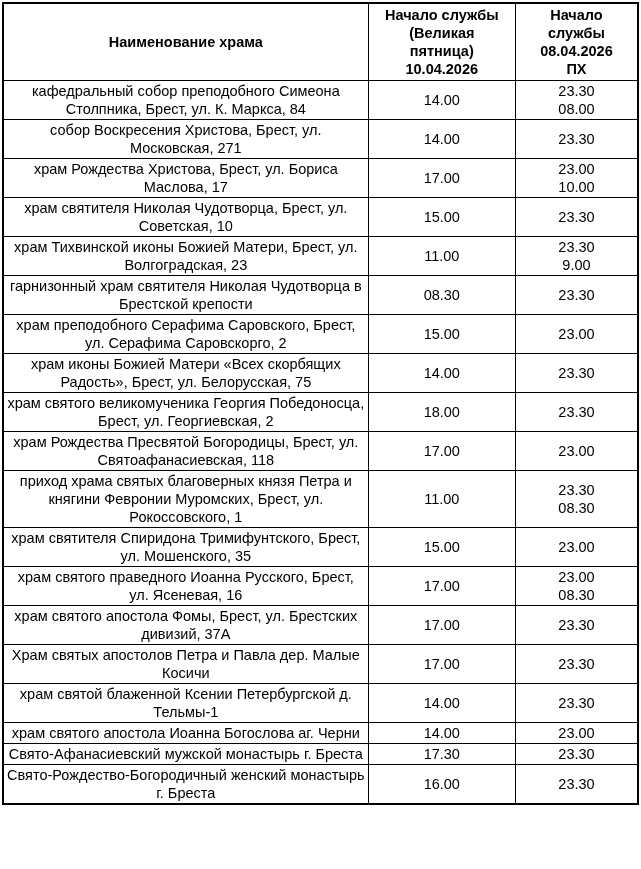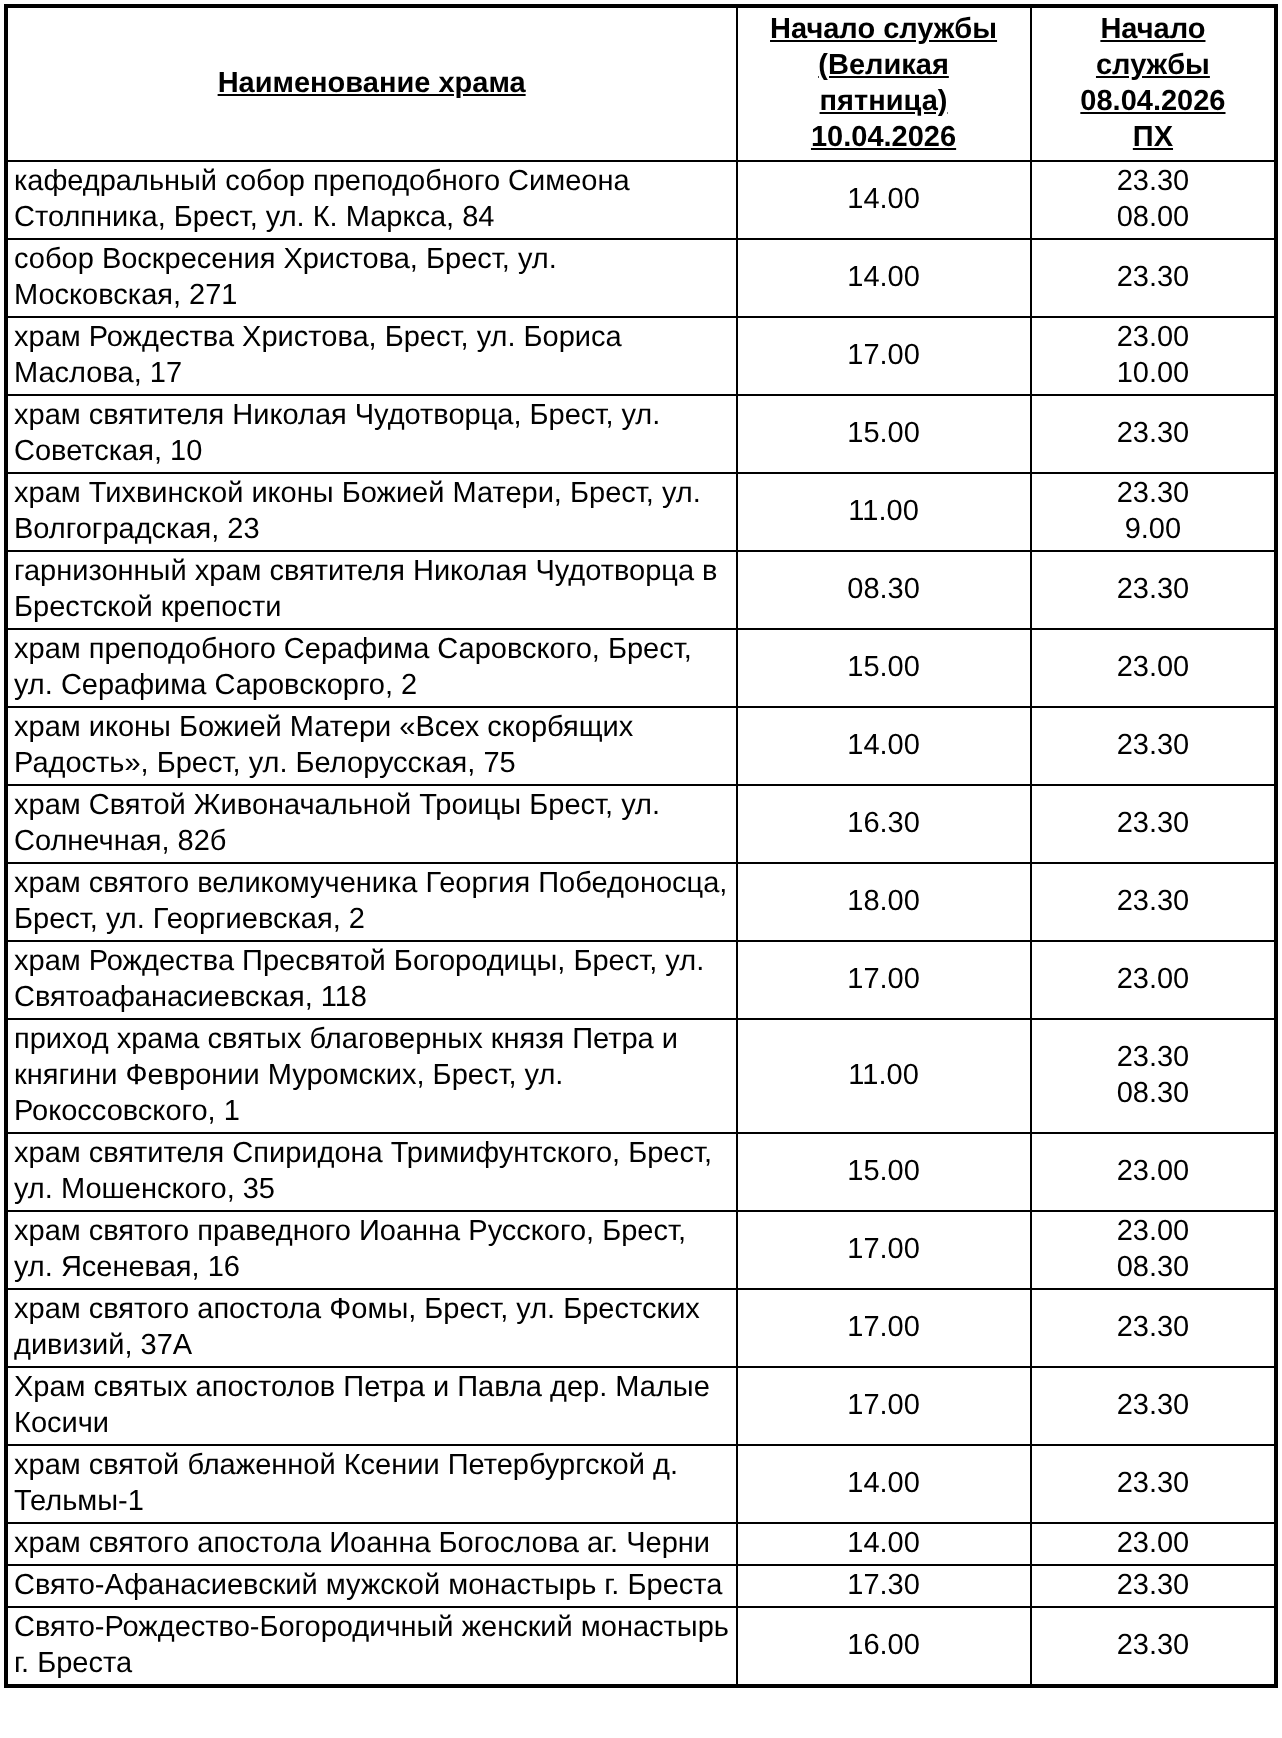--- a/index.html
+++ b/index.html
@@ -31,24 +31,23 @@
     font-size: 14.5px;
     line-height: 18px;
     color: #000000;
     overflow: hidden;
   }
   table.schedule th {
     font-weight: bold;
     text-align: center;
     white-space: pre-line;
     padding: 2px 14px;
-    text-decoration: underline;
   }
   td.name {
-    text-align: left;
+    text-align: center;
     padding: 1px 3px;
   }
   td.time {
     text-align: center;
     white-space: pre-line;
     padding: 1px 2px;
     color: #1f3864;
   }
 </style>
 </head>
@@ -110,25 +109,20 @@
     <td class="name">храм преподобного Серафима Саровского, Брест, ул. Серафима Саровскорго, 2</td>
     <td class="time">15.00</td>
     <td class="time">23.00</td>
   </tr>
         <tr>
     <td class="name">храм иконы Божией Матери «Всех скорбящих Радость», Брест, ул. Белорусская, 75</td>
     <td class="time">14.00</td>
     <td class="time">23.30</td>
   </tr>
         <tr>
-    <td class="name">храм Святой Живоначальной Троицы Брест, ул. Солнечная, 82б</td>
-    <td class="time">16.30</td>
-    <td class="time">23.30</td>
-  </tr>
-        <tr>
     <td class="name">храм святого великомученика Георгия Победоносца, Брест, ул. Георгиевская, 2</td>
     <td class="time">18.00</td>
     <td class="time">23.30</td>
   </tr>
         <tr>
     <td class="name">храм Рождества Пресвятой Богородицы, Брест, ул. Святоафанасиевская, 118</td>
     <td class="time">17.00</td>
     <td class="time">23.00</td>
   </tr>
         <tr>

